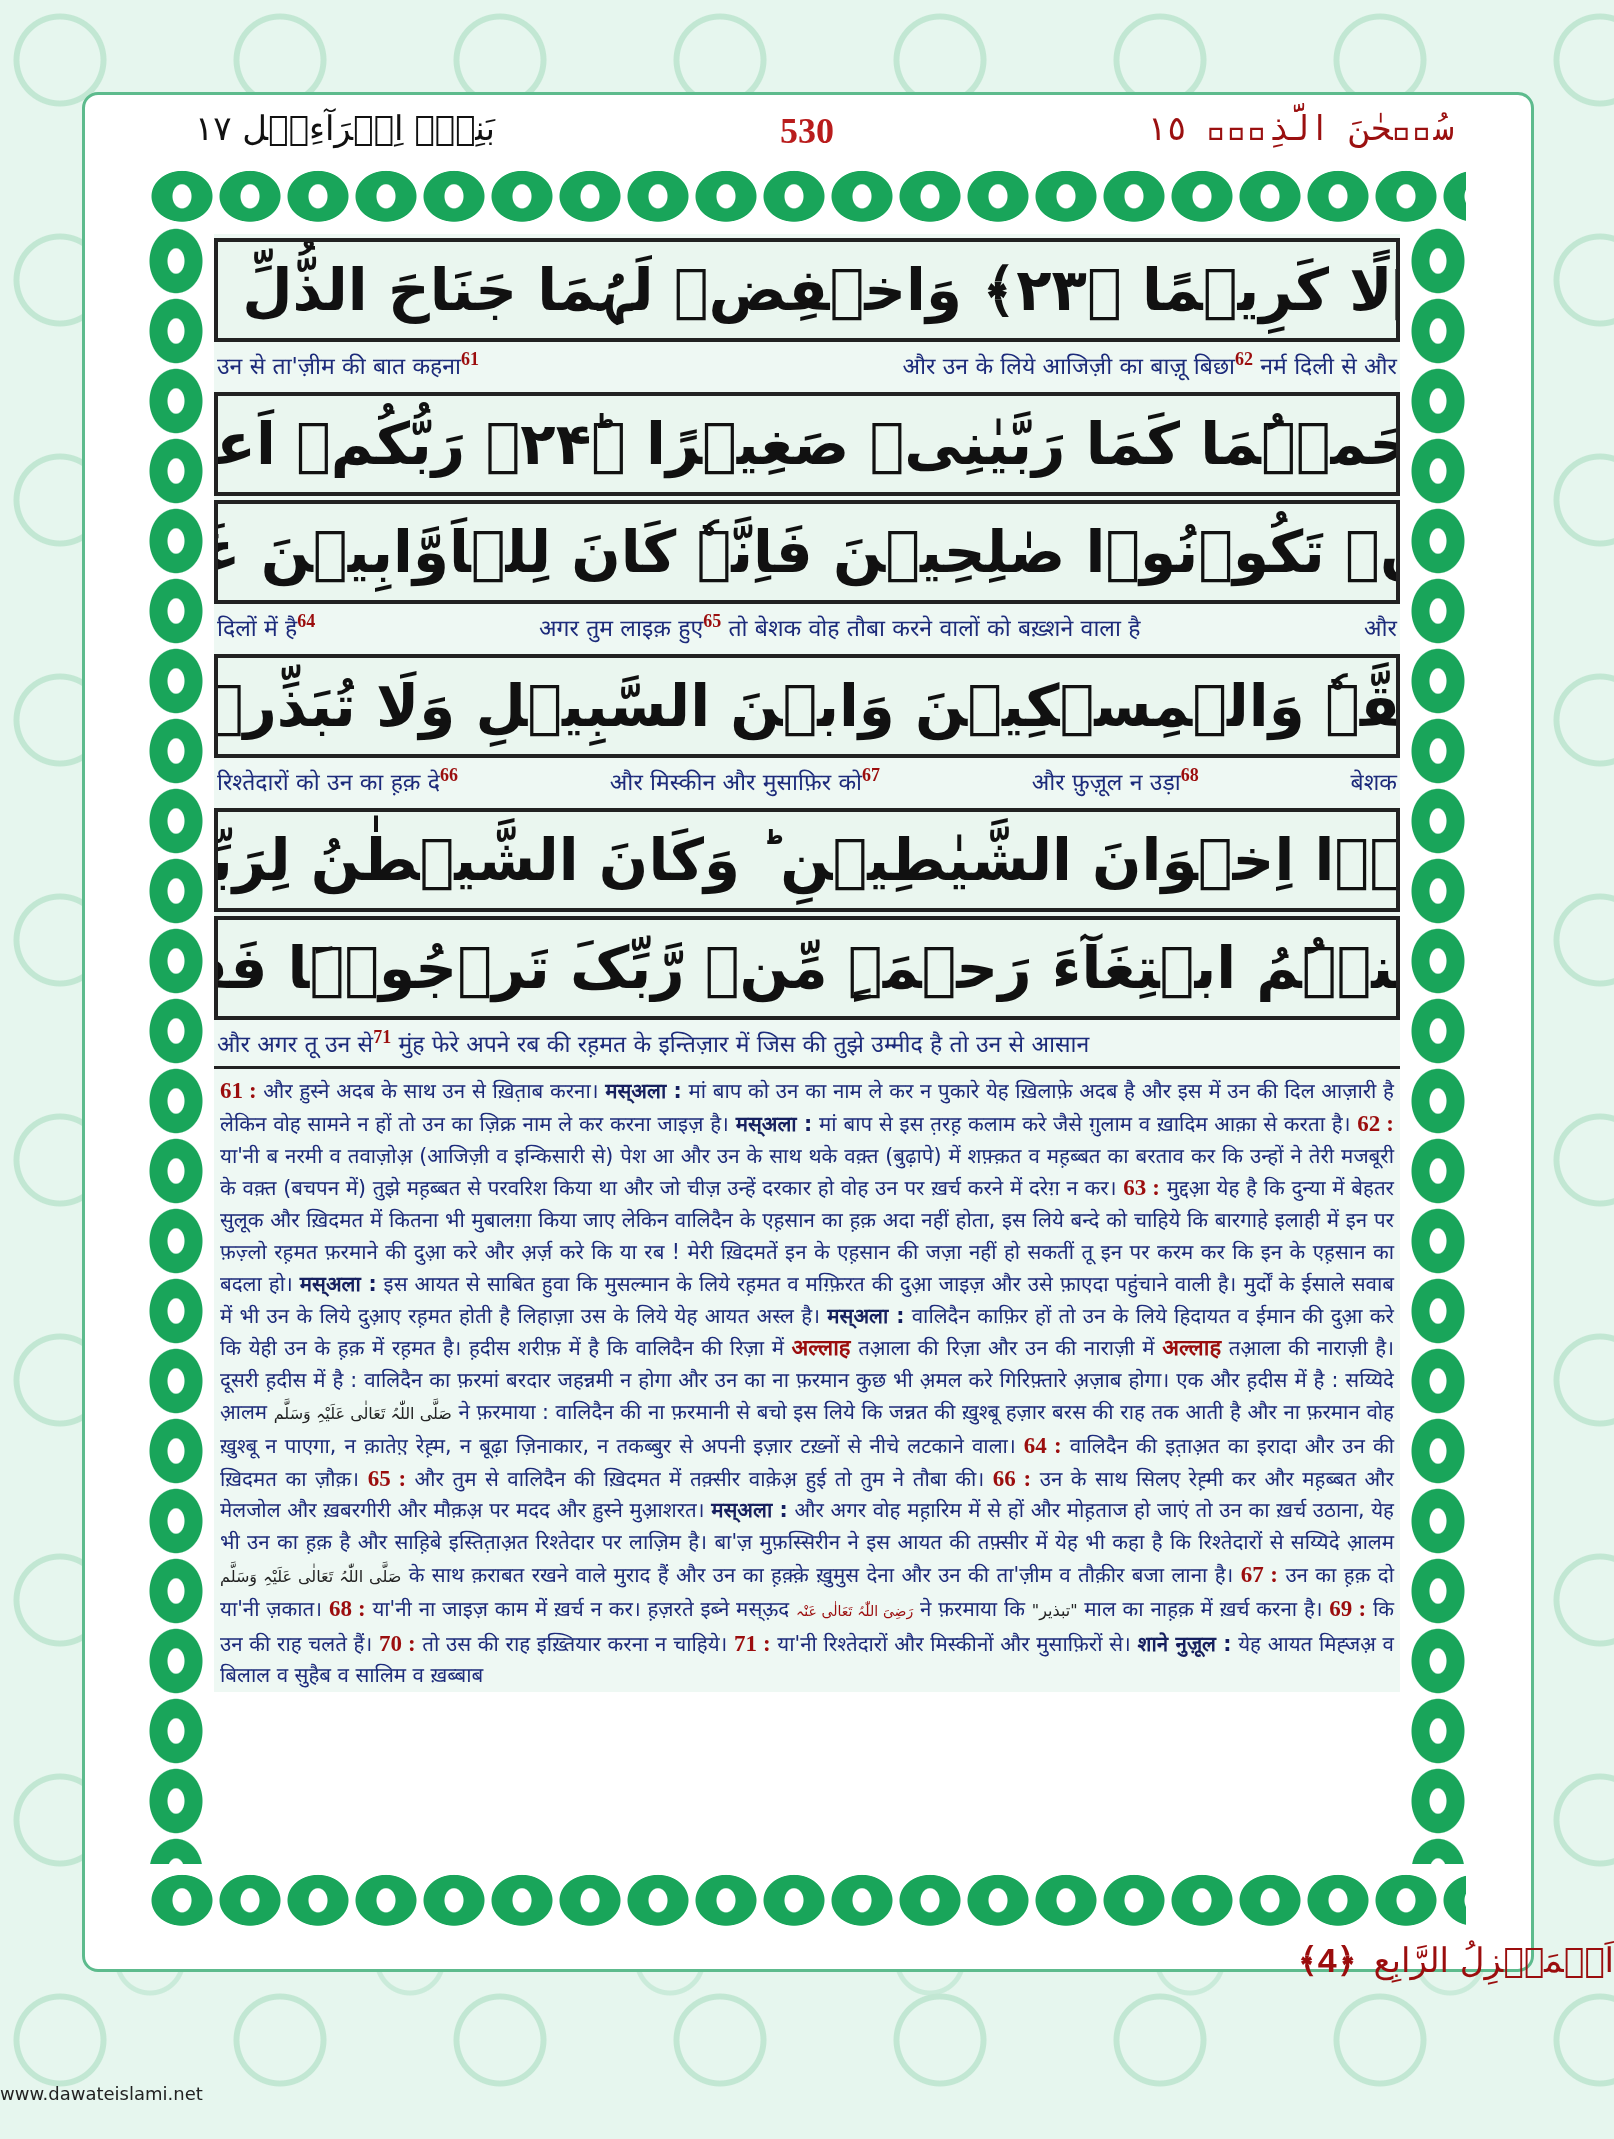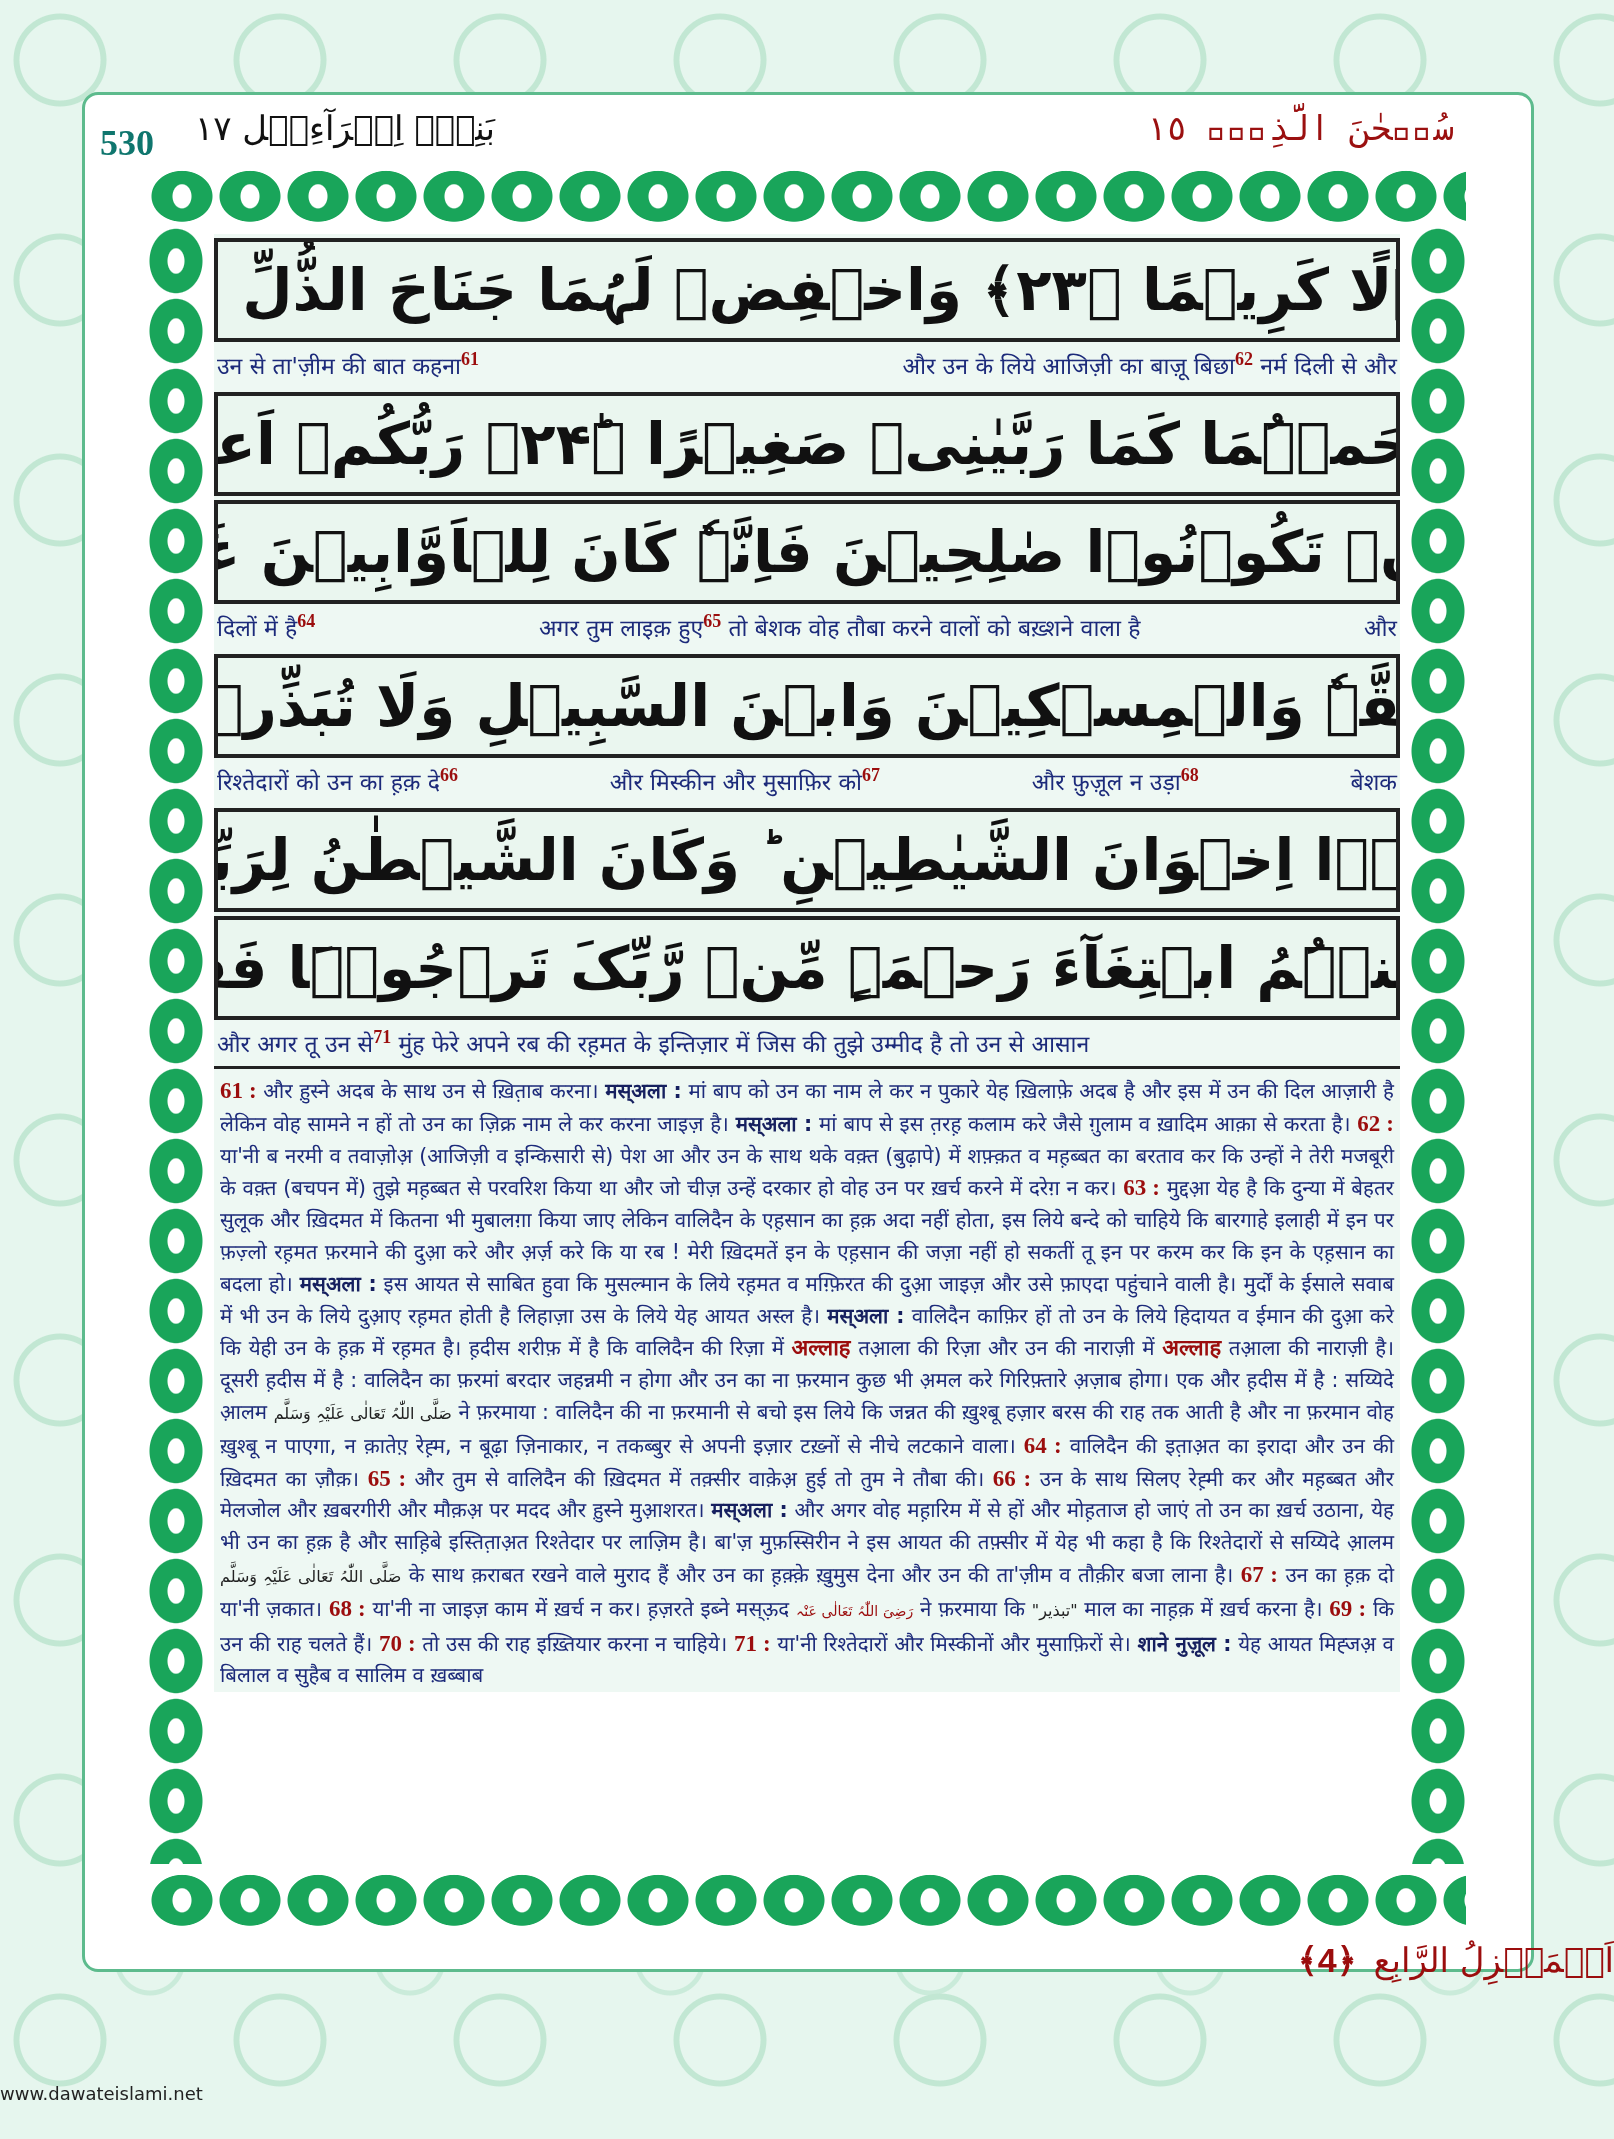--- a/index.html
+++ b/index.html
@@ -18,21 +18,21 @@
   }
   .page {
     position:absolute; left:82px; top:92px; width:1452px; height:1880px;
     background:#ffffff; border:3px solid #5dbb8d; border-radius:16px;
     box-sizing:border-box;
   }
   .header {
     position:absolute; left:100px; top:108px; width:1414px; height:48px;
   }
   .hdr-left { position:absolute; left:95px; top:0; font-family:"DejaVu Serif", serif; font-size:34px; color:#111; direction:rtl; }
-  .hdr-center { position:absolute; left:0; right:0; top:14px; font-family:"Liberation Serif", serif; font-weight:bold; font-size:36px; color:#0f766e; }
+  .hdr-center { position:absolute; left:0; right:0; top:2px; text-align:center; font-family:"Liberation Serif", serif; font-weight:bold; font-size:36px; color:#b91c1c; }
   .hdr-right { position:absolute; right:60px; top:0; font-family:Liberation Mono, monospace; font-size:34px; color:#9b1010; direction:rtl;text-align:right; }
 
   .frame {
     position:absolute; left:148px; top:160px; width:1318px; height:1770px;
   }
   .border-top, .border-bottom {
     position:absolute; left:0; right:0; height:66px;
     background:
       radial-gradient(ellipse 22px 28px at 50% 55%, #ffffff 0 9px, transparent 10px),
       radial-gradient(ellipse 36px 30px at 50% 55%, #19a55a 0 30px, transparent 31px);

